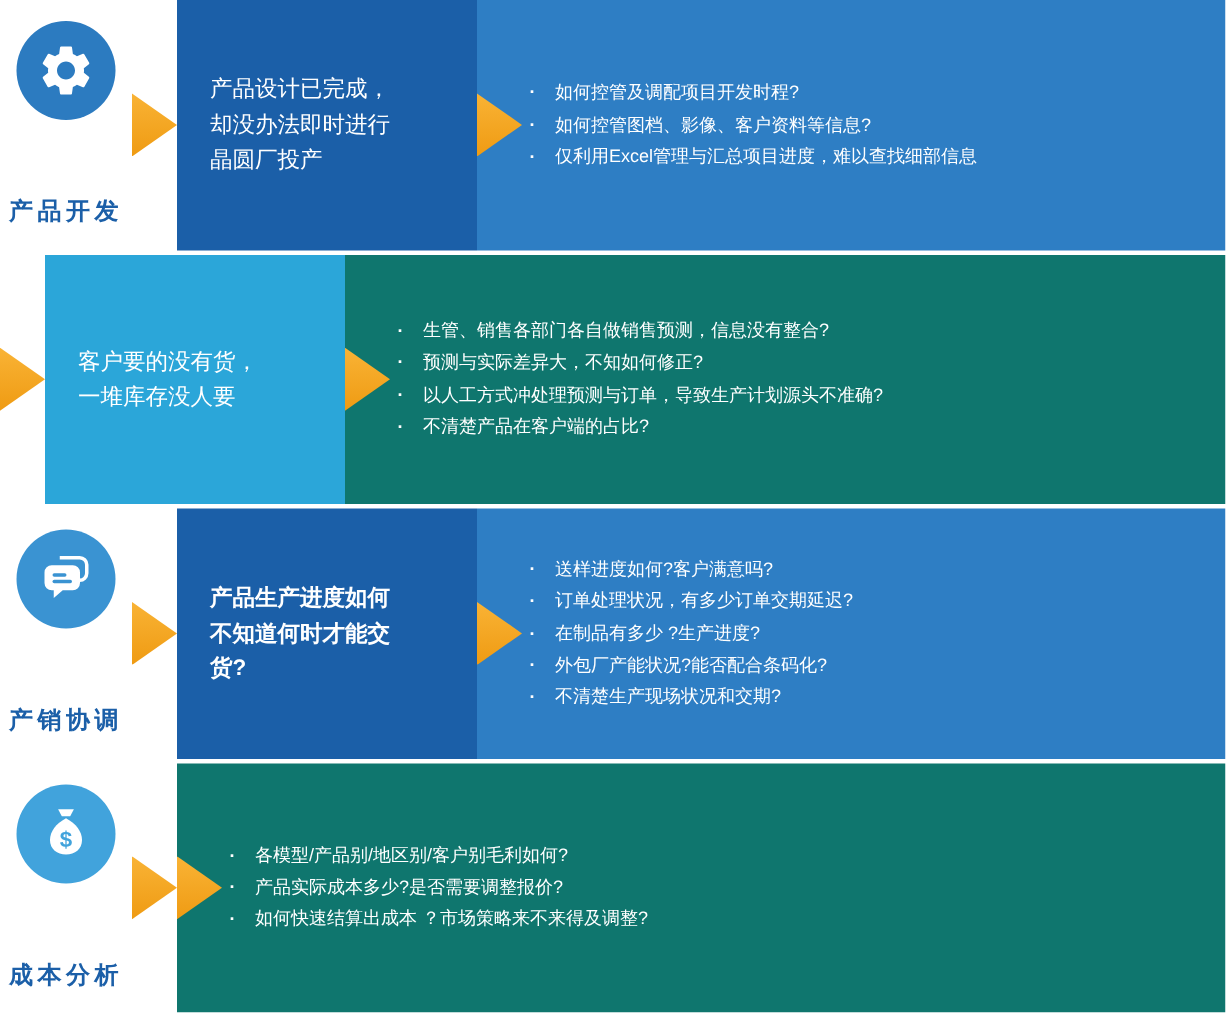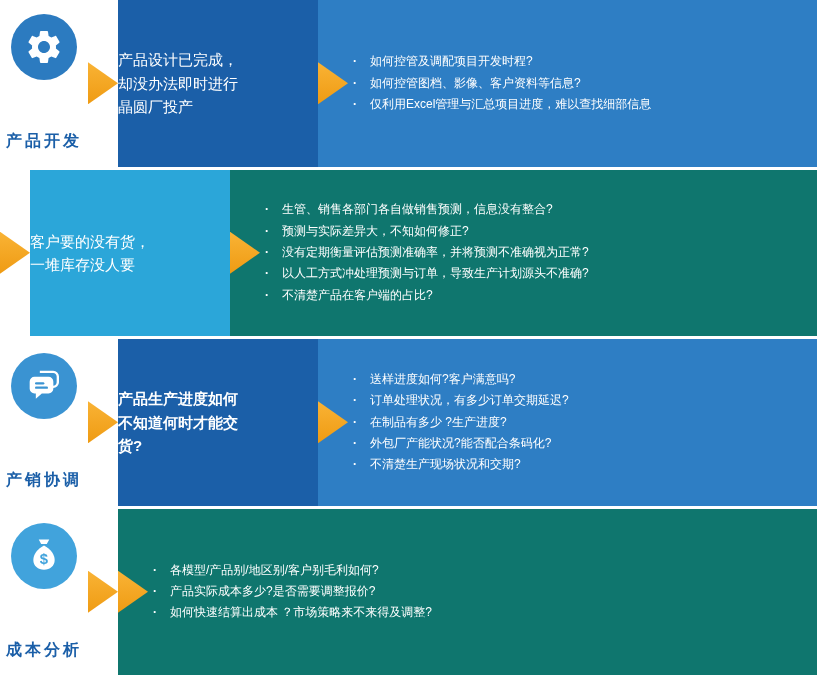--- a/index.html
+++ b/index.html
@@ -36,21 +36,21 @@
   }
   .arrow {
     width: 30px; height: 42px;
     background: linear-gradient(180deg, #f9b335, #ef9b13);
     clip-path: polygon(0 0, 100% 50%, 0 100%);
   }
 
   
   .mid {
     width: 200px; flex-shrink: 0;
-    display: flex; align-items: center; 
+    display: flex; align-items: center; padding-left: 22px;
   }
   .problem { color: #ffffff; font-size: 15px; line-height: 1.55; width: 128px; }
   .problem.bold { font-weight: bold; }
 
   
   .right { flex: 1 1 auto; position: relative; display: flex; align-items: center; min-width: 0; }
   .right .arrow { position: absolute; left: 0; top: 50%; transform: translateY(-50%); }
   .questions { list-style: none; margin-left: 52px; width: 404px; }
   .questions li {
     position: relative; color: #ffffff; font-size: 12px; line-height: 1.45; margin: 4px 0;
@@ -102,21 +102,20 @@
         <div class="arrow"></div>
       </div>
     <div class="mid">
       <p class="problem">客户要的没有货，一堆库存没人要</p>
     </div>
     <div class="right">
       <div class="arrow"></div>
       <ul class="questions">
         <li>生管、销售各部门各自做销售预测，信息没有整合?</li>
         <li>预测与实际差异大，不知如何修正?</li>
-        <li>没有定期衡量评估预测准确率，并将预测不准确视为正常?</li>
         <li>以人工方式冲处理预测与订单，导致生产计划源头不准确?</li>
         <li>不清楚产品在客户端的占比?</li>
       </ul>
     </div>
   </section>
 
   <section class="row theme-a">
     <div class="left">
       <div class="icon-circle c3">
         <svg viewBox="0 0 24 24" width="40" height="40" aria-hidden="true">

